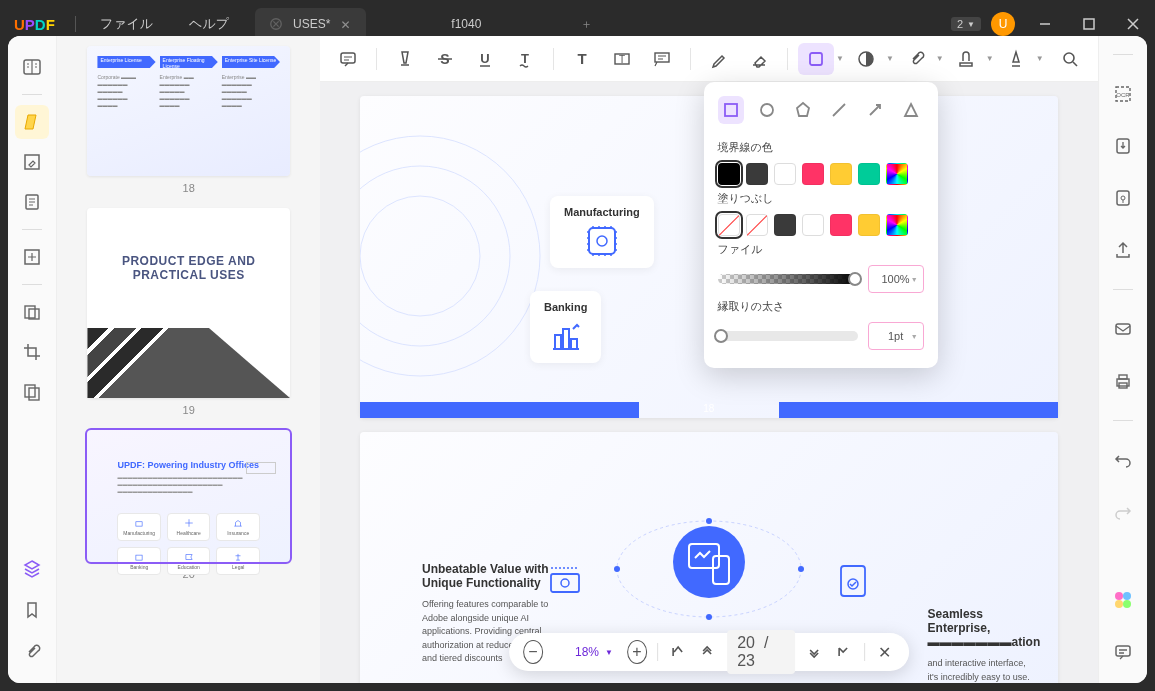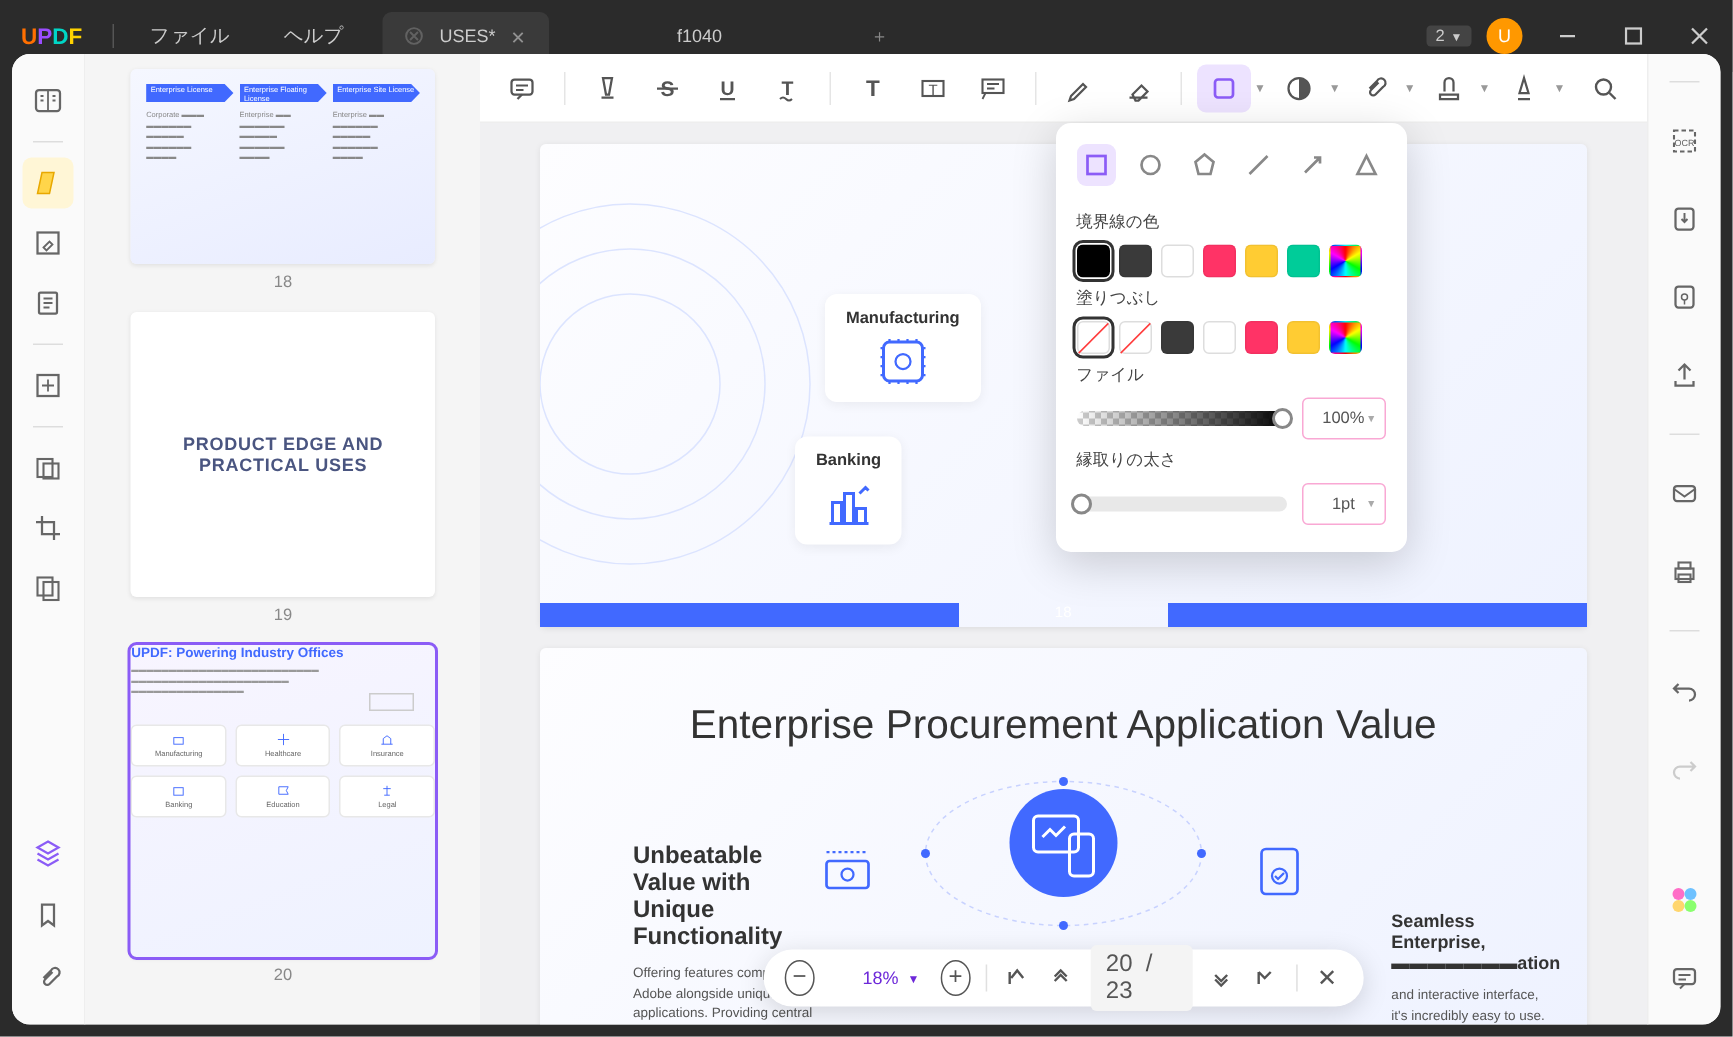--- a/index.html
+++ b/index.html
@@ -66,24 +66,24 @@
 .ft-btn.circ{border:1.5px solid #555;}
 .zoom-val{font-size:12px;color:#6d28d9;padding:0 4px;display:flex;align-items:center;gap:6px;margin-left:18px;}
 .page-input{background:#f4f4f4;border-radius:4px;padding:4px 10px;font-size:16px;color:#555;}
 .ft-sep{width:1px;height:18px;background:#e0e0e0;}
 
 .th18{height:130px;background:linear-gradient(160deg,#f5f7ff,#e8ecff);padding:10px;}
 .th18-tabs{display:flex;gap:4px;}
 .th18-tab{flex:1;height:12px;background:#4169ff;clip-path:polygon(0 0,90% 0,100% 50%,90% 100%,0 100%);}
 .th18-mini{display:flex;gap:4px;margin-top:6px;}
 .th18-col{flex:1;font-size:5px;color:#888;line-height:1.4;}
-.th19{height:190px;background:#fff;display:flex;flex-direction:row;}
+.th19{height:190px;background:#fff;display:flex;flex-direction:column;}
 .th19-top{flex:1;display:flex;align-items:center;justify-content:center;font-size:12px;font-weight:700;color:#4a5580;letter-spacing:.5px;text-align:center;}
 .th19-img{height:70px;background:linear-gradient(45deg,#3a3a3a 25%,#5a5a5a 25%,#5a5a5a 50%,#3a3a3a 50%);}
-.th20{height:208px;background:linear-gradient(160deg,#f8f5ff,#eef2ff);padding:0;}
+.th20{height:132px;background:linear-gradient(160deg,#f8f5ff,#eef2ff);padding:30px;}
 .th20-title{font-size:9px;font-weight:600;color:#4169ff;}
 .th20-grid{display:grid;grid-template-columns:repeat(3,1fr);gap:6px;margin-top:18px;}
 .th20-cell{height:28px;background:#fff;border-radius:4px;border:1px solid #e8e8e8;display:flex;flex-direction:column;align-items:center;justify-content:center;font-size:5px;color:#666;gap:2px;}
 .th20-cell svg{width:10px;height:10px;}
 .rainbow{background:conic-gradient(red,yellow,lime,cyan,blue,magenta,red);}
 svg{display:block;}
 </style>
 </head>
 <body>
 
@@ -391,36 +391,35 @@
           <svg width="34" height="34">
               <path d="M4 30h26M6 30V16h6v14M14 30V10h6v20M22 30V20h6v10M24 10l4-4 2 2" fill="none" stroke="#4169ff" stroke-width="2"></path>
             </svg>
         </div>
         <div class="blue-bar">
             <span class="blue-bar-num">18</span>
           </div>
       </div>
 
       <div class="page page2">
-        <div class="big-title">Enterprise Procurement Application Value</div>
         <svg style="position:absolute;left:50%;top:90px;transform:translateX(-50%);" width="80" height="80">
             <circle cx="40" cy="40" r="36" fill="#4169ff"></circle>
             <rect x="20" y="22" width="30" height="24" rx="3" fill="none" stroke="#fff" stroke-width="2"></rect>
             <path d="M26 36l5-5 4 4 6-6" stroke="#fff" stroke-width="2" fill="none"></path>
             <rect x="44" y="34" width="16" height="28" rx="3" fill="none" stroke="#fff" stroke-width="2"></rect>
           </svg>
         <svg style="position:absolute;left:50%;top:82px;transform:translateX(-50%);" width="200" height="110">
             <ellipse cx="100" cy="55" rx="92" ry="48" fill="none" stroke="#c8d2ff" stroke-width="1" stroke-dasharray="3 3"></ellipse>
             <circle cx="8" cy="55" r="3" fill="#4169ff"></circle>
             <circle cx="192" cy="55" r="3" fill="#4169ff"></circle>
             <circle cx="100" cy="7" r="3" fill="#4169ff"></circle>
             <circle cx="100" cy="103" r="3" fill="#4169ff"></circle>
           </svg>
         <div class="sub-col" style="left:62px;top:130px;width:130px;">
-          <div style="font-weight:700;font-size:16px;color:#333;">Unbeatable Value with Unique Functionality</div>
+          <div style="font-weight:700;font-size:12px;color:#333;">Unbeatable Value with Unique Functionality</div>
           <div style="margin-top:8px;font-size:9px;line-height:1.5;">Offering features comparable to Adobe alongside unique AI applications. Providing central authorization at reduced rates and tiered discounts</div>
         </div>
         <svg style="position:absolute;left:185px;top:128px;" width="40" height="40">
             <rect x="6" y="14" width="28" height="18" rx="2" fill="none" stroke="#4169ff" stroke-width="1.8"></rect>
             <circle cx="20" cy="23" r="4" fill="none" stroke="#4169ff" stroke-width="1.5"></circle>
             <path d="M6 8h28" stroke="#4169ff" stroke-width="1.5" stroke-dasharray="2 2"></path>
           </svg>
         <svg style="position:absolute;right:185px;top:128px;" width="40" height="40">
             <rect x="8" y="6" width="24" height="30" rx="3" fill="none" stroke="#4169ff" stroke-width="1.8"></rect>
             <circle cx="20" cy="24" r="5" fill="none" stroke="#4169ff" stroke-width="1.5"></circle>

